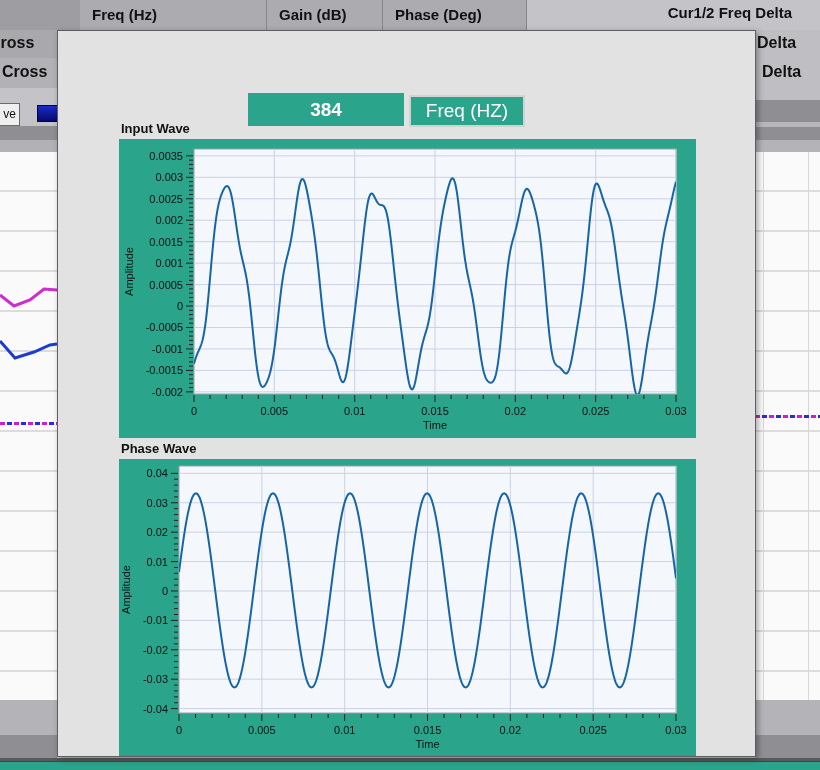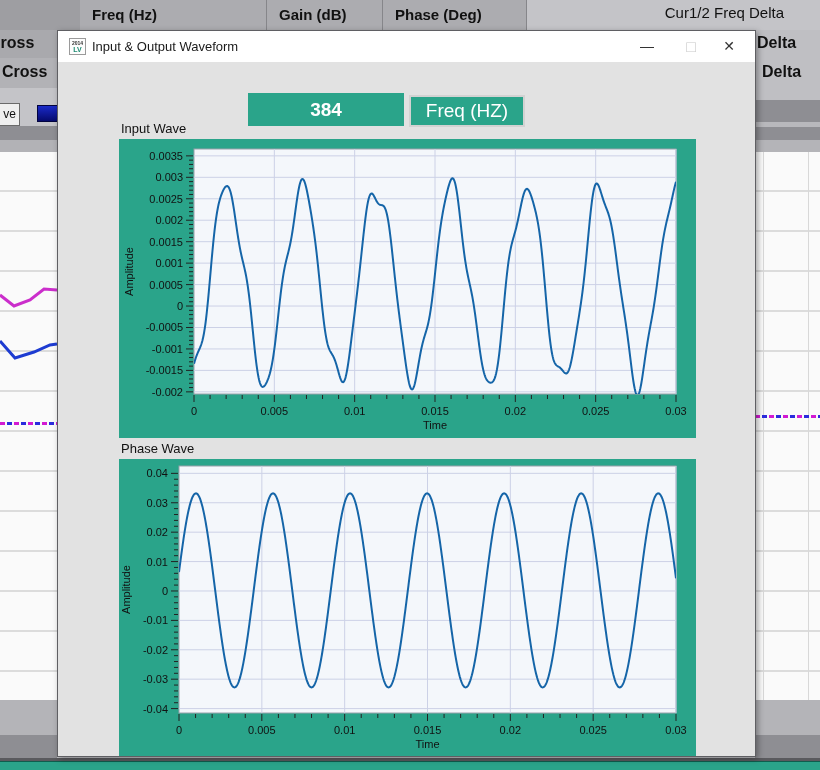--- a/index.html
+++ b/index.html
@@ -4,21 +4,21 @@
 <style>
   html,body{margin:0;padding:0;background:#c4c4c8;}
   #screen{position:relative;width:820px;height:770px;overflow:hidden;
           font-family:"Liberation Sans",sans-serif;color:#111;}
   .abs{position:absolute;}
   
   .hdr-band{left:0;top:0;width:820px;height:30px;background:#c4c4c8;}
   .hdr-corner{left:0;top:0;width:80px;height:30px;background:#9e9ea2;border-right:1px solid #86868a;}
   .hdr-cell{top:0;height:30px;background:#acacb0;border-right:1px solid #86868a;
             font-weight:bold;font-size:15px;line-height:30px;padding-left:12px;box-sizing:border-box;}
-  .hdr-cursor{top:4px;right:36px;font-weight:normal;font-size:15px;}
+  .hdr-cursor{top:4px;right:28px;font-weight:bold;font-size:15px;}
   .strip{top:30px;width:57px;height:740px;overflow:hidden;}
   .strip-r{left:755px;top:30px;width:72px;height:740px;overflow:hidden;}
   .rowtxt{font-weight:bold;font-size:16px;white-space:nowrap;}
   .band{left:0;width:100%;}
   .whitepanel{background:#fafafa;
      background-image:repeating-linear-gradient(to bottom,rgba(0,0,0,0) 0 38px,#dcdcdc 38px 40px);}
   .vgrid{width:1px;background:#d8d8d8;}
   .dashline{height:3px;background:repeating-linear-gradient(90deg,#d21ad2 0 5px,rgba(0,0,0,0) 5px 7px,#2b2bdd 7px 12px,rgba(0,0,0,0) 12px 14px);}
   .wave-btn{left:-6px;top:73px;width:26px;height:23px;background:#efefef;border:1px solid #6a6a6a;
             font-size:12px;text-align:right;line-height:21px;padding-right:3px;box-sizing:border-box;}
@@ -35,21 +35,21 @@
   .vi-icon .row1{color:#333;font-weight:bold;margin-top:2px;}
   .vi-icon .row2{color:#1d8a72;font-weight:bold;font-size:7px;line-height:7px;}
   .title-txt{left:34px;top:8px;font-size:13px;color:#1a1a1a;}
   .winbtn{top:0;width:38px;height:31px;text-align:center;line-height:31px;font-size:14px;color:#333;}
   .winbtn.dis{color:#c9c9c9;}
   
   .freq-val{left:190px;top:62px;width:156px;height:33px;background:#2aa48a;color:#fff;
             font-weight:bold;font-size:19px;text-align:center;line-height:33px;}
   .freq-lab{left:351px;top:64px;width:116px;height:32px;background:#2aa48a;color:#fff;
             border:2px solid #d2d2d2;box-sizing:border-box;font-size:19px;text-align:center;line-height:27px;}
-  .chart-cap{font-size:13px;color:#111;}
+  .chart-cap{font-size:13px;color:#111;font-weight:bold;}
   .chart{background:#2aa48a;}
   .chart svg{position:absolute;left:0;top:0;}
 </style>
 </head>
 <body>
 
 <div id="screen">
 
   <div class="abs hdr-band">
     <div class="abs hdr-corner"></div>
@@ -96,30 +96,20 @@
     <div class="abs vgrid" style="left:53px;top:122px;height:548px;"></div>
     <div class="abs dashline" style="left:0;top:385px;width:65px;"></div>
     <div class="abs band" style="top:670px;height:35px;background:#b4b4b8;"></div>
     <div class="abs band" style="top:705px;height:25px;background:#8e8e93;"></div>
   </div>
 
   <div class="abs bot-line"></div>
   <div class="abs bot-teal"></div>
 
   <div class="abs win">
-    <div class="abs titlebar">
-      <div class="abs vi-icon">
-        <div class="row1">2014</div>
-          <div class="row2">LV</div>
-      </div>
-      <div class="abs title-txt">Input &amp; Output Waveform</div>
-      <div class="abs winbtn" style="left:570px;">—</div>
-      <div class="abs winbtn dis" style="left:614px;font-size:16px;">□</div>
-      <div class="abs winbtn" style="left:652px;">✕</div>
-    </div>
 
     <div class="abs freq-val">384</div>
     <div class="abs freq-lab">Freq (HZ)</div>
 
     <div class="abs chart-cap" style="left:63px;top:90px;">Input Wave</div>
     <div class="abs chart" style="left:61px;top:108px;width:577px;height:299px;">
       <svg width="577" height="299">
           <rect x="75" y="10" width="482" height="245" fill="#f4f7fb" stroke="#98a0aa" stroke-width="1"></rect>
           <line x1="75" y1="16.865148861646233" x2="557" y2="16.865148861646233" stroke="#ccd1e6"></line>
           <line x1="75" y1="38.31873905429072" x2="557" y2="38.31873905429072" stroke="#ccd1e6"></line>

